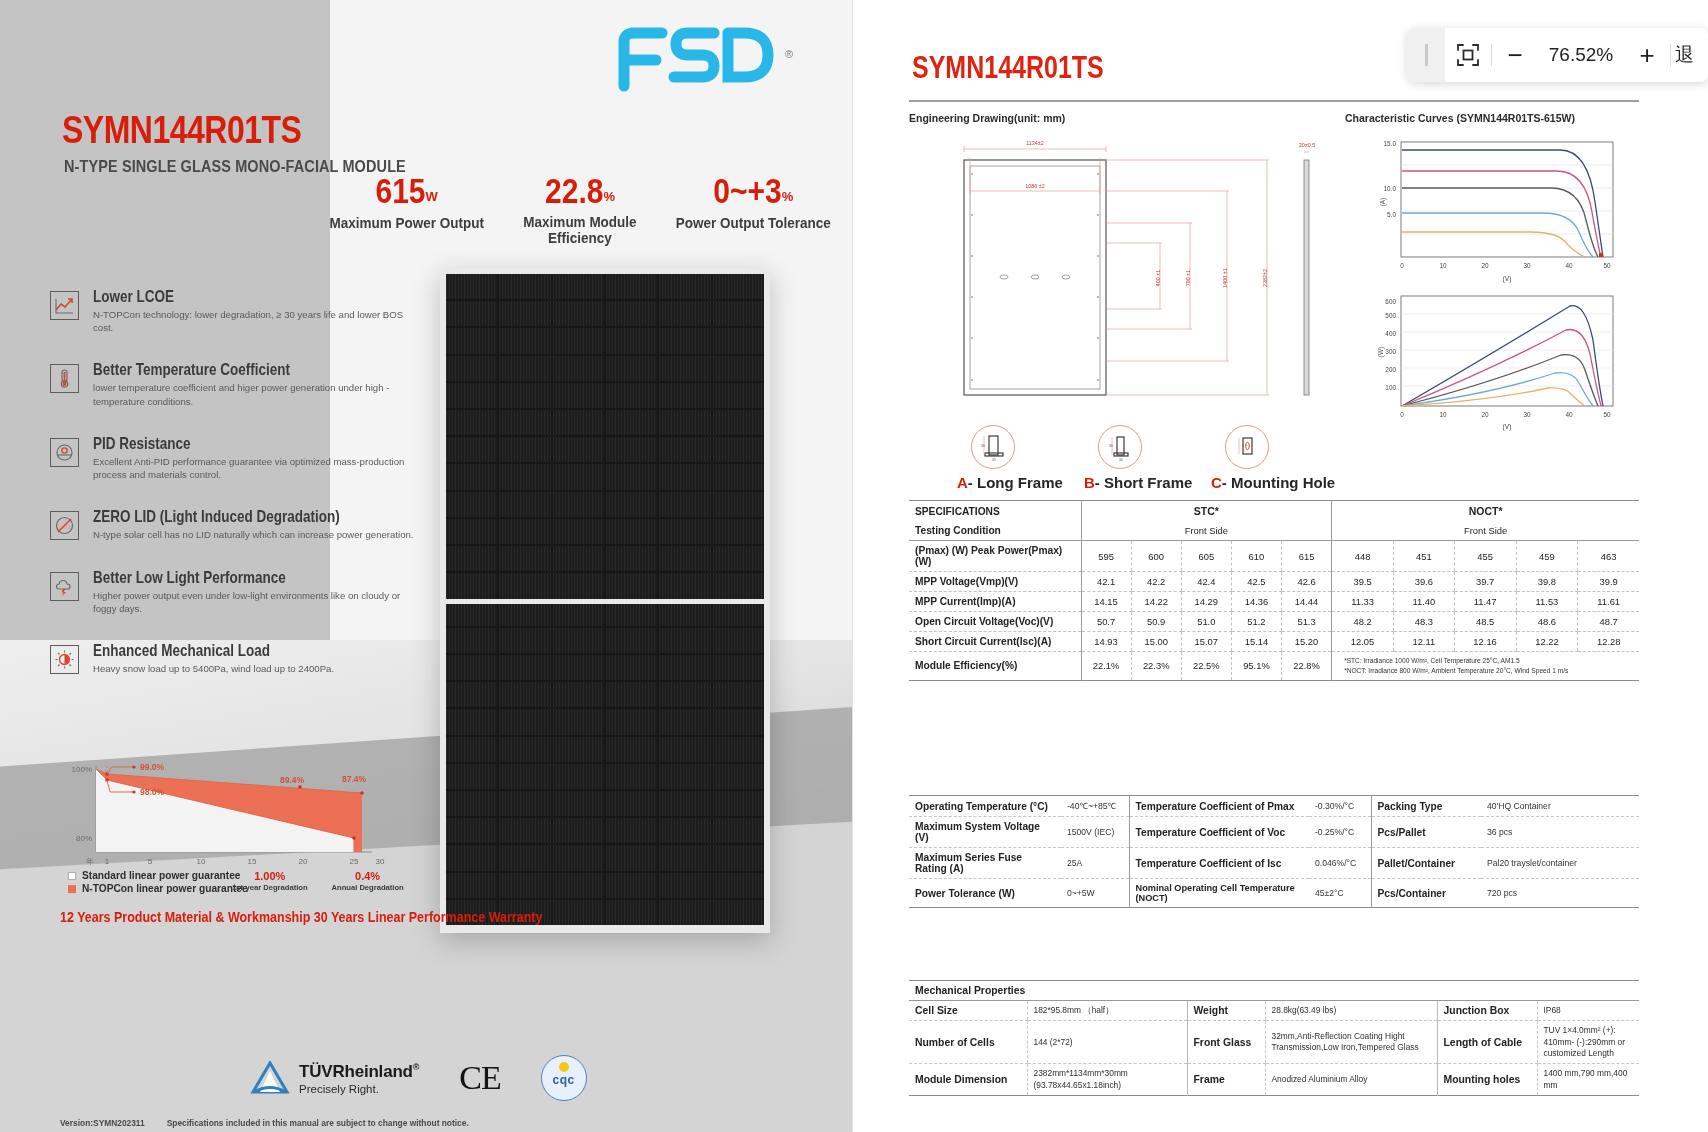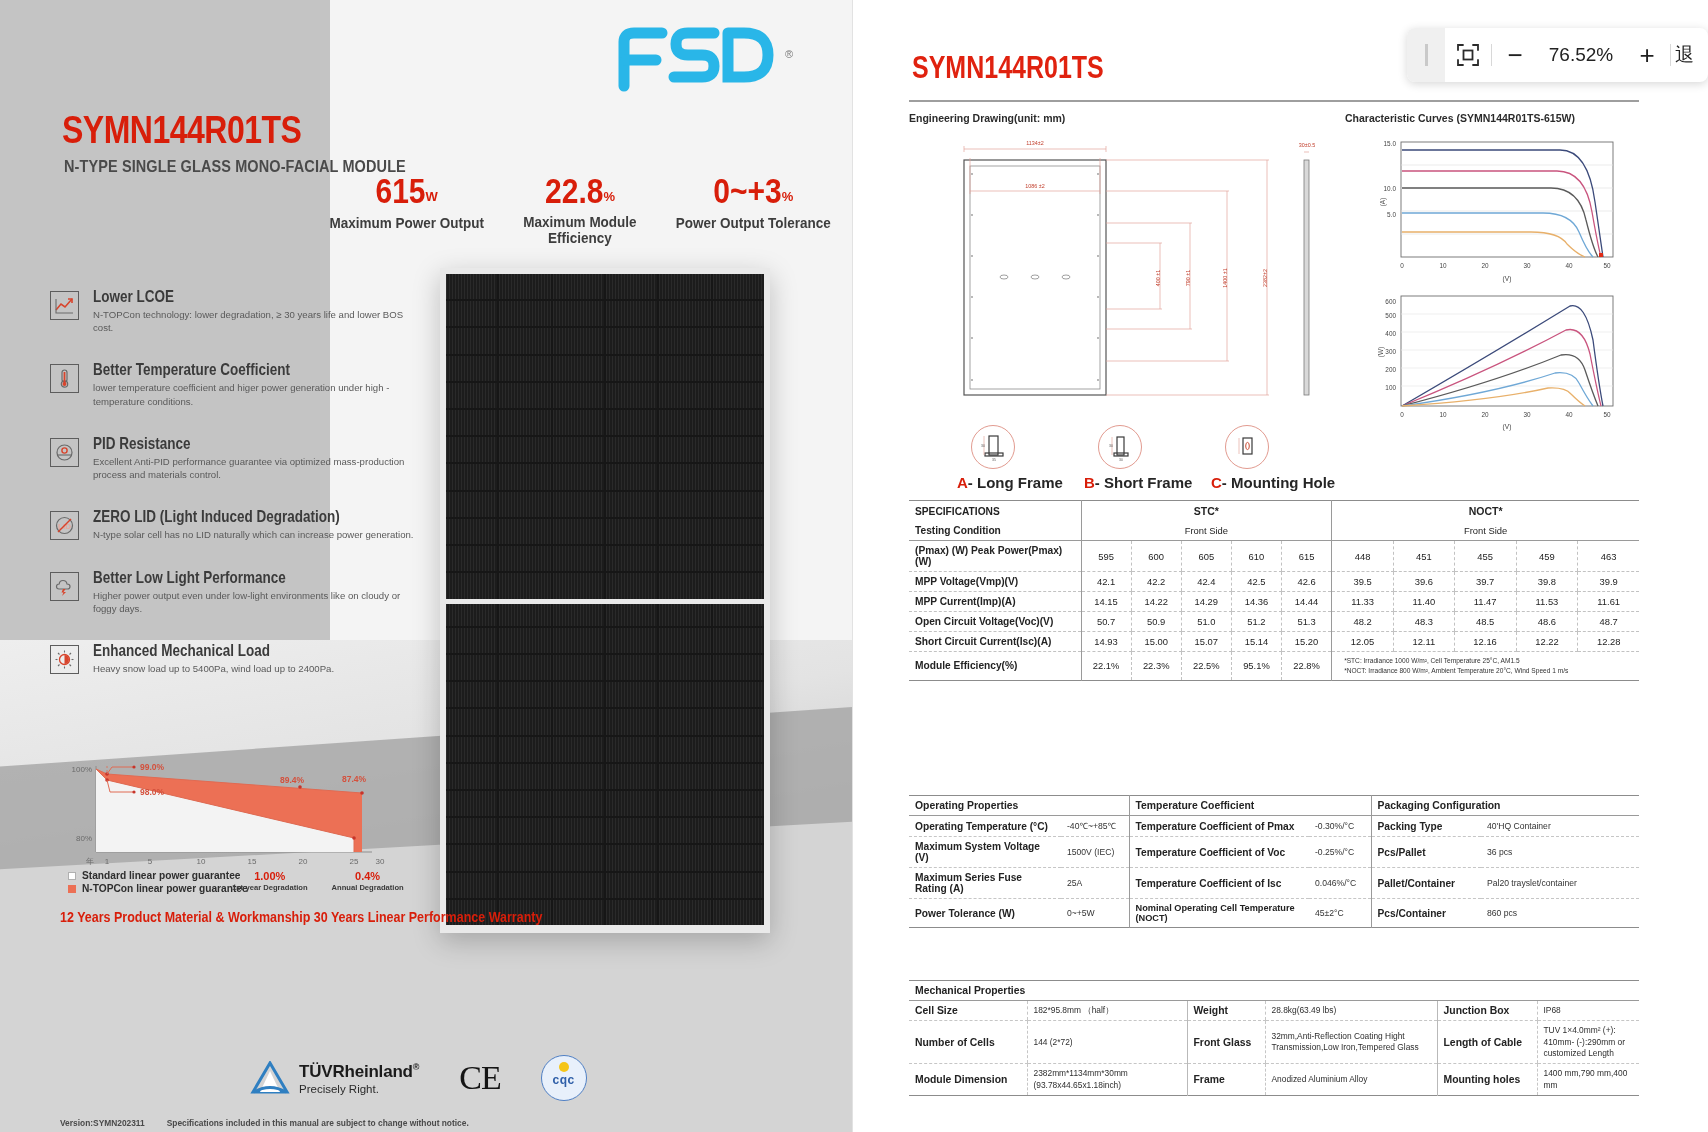--- a/index.html
+++ b/index.html
@@ -824,25 +824,20 @@
               <div class="spec-note">*NOCT: Irradiance 800 W/m², Ambient Temperature 20°C, Wind Speed 1 m/s</div>
             </td>
           </tr>
         </tbody>
           </table>
       </div>
 
       <div class="op-table">
         <table class="dt">
           <tbody>
-              <tr>
-            <td class="hd" colspan="2">Operating Properties</td>
-            <td class="hd vsep" colspan="2">Temperature Coefficient</td>
-            <td class="hd vsep" colspan="2">Packaging Configuration</td>
-          </tr>
           <tr>
             <td class="k" style="width:152px">Operating Temperature (°C)</td>
             <td class="v" style="width:68px">-40℃~+85℃</td>
             <td class="k vsep" style="width:180px">Temperature Coefficient of Pmax</td>
             <td class="v" style="width:62px">-0.30%/°C</td>
             <td class="k vsep" style="width:110px">Packing Type</td>
             <td class="v">40'HQ Container</td>
           </tr>
           <tr>
             <td class="k">Maximum System Voltage (V)</td>
@@ -859,21 +854,21 @@
             <td class="v">0.046%/°C</td>
             <td class="k vsep">Pallet/Container</td>
             <td class="v">Pal20 trayslet/container</td>
           </tr>
           <tr>
             <td class="k">Power Tolerance (W)</td>
             <td class="v">0~+5W</td>
             <td class="k vsep" style="font-size:9.2px">Nominal Operating Cell Temperature (NOCT)</td>
             <td class="v">45±2°C</td>
             <td class="k vsep">Pcs/Container</td>
-            <td class="v">860 pcs</td>
+            <td class="v">720 pcs</td>
           </tr>
         </tbody>
           </table>
       </div>
 
       <div class="mech-table">
         <table class="dt">
           <tbody>
               <tr>
             <td class="hd" colspan="6">Mechanical Properties</td>

